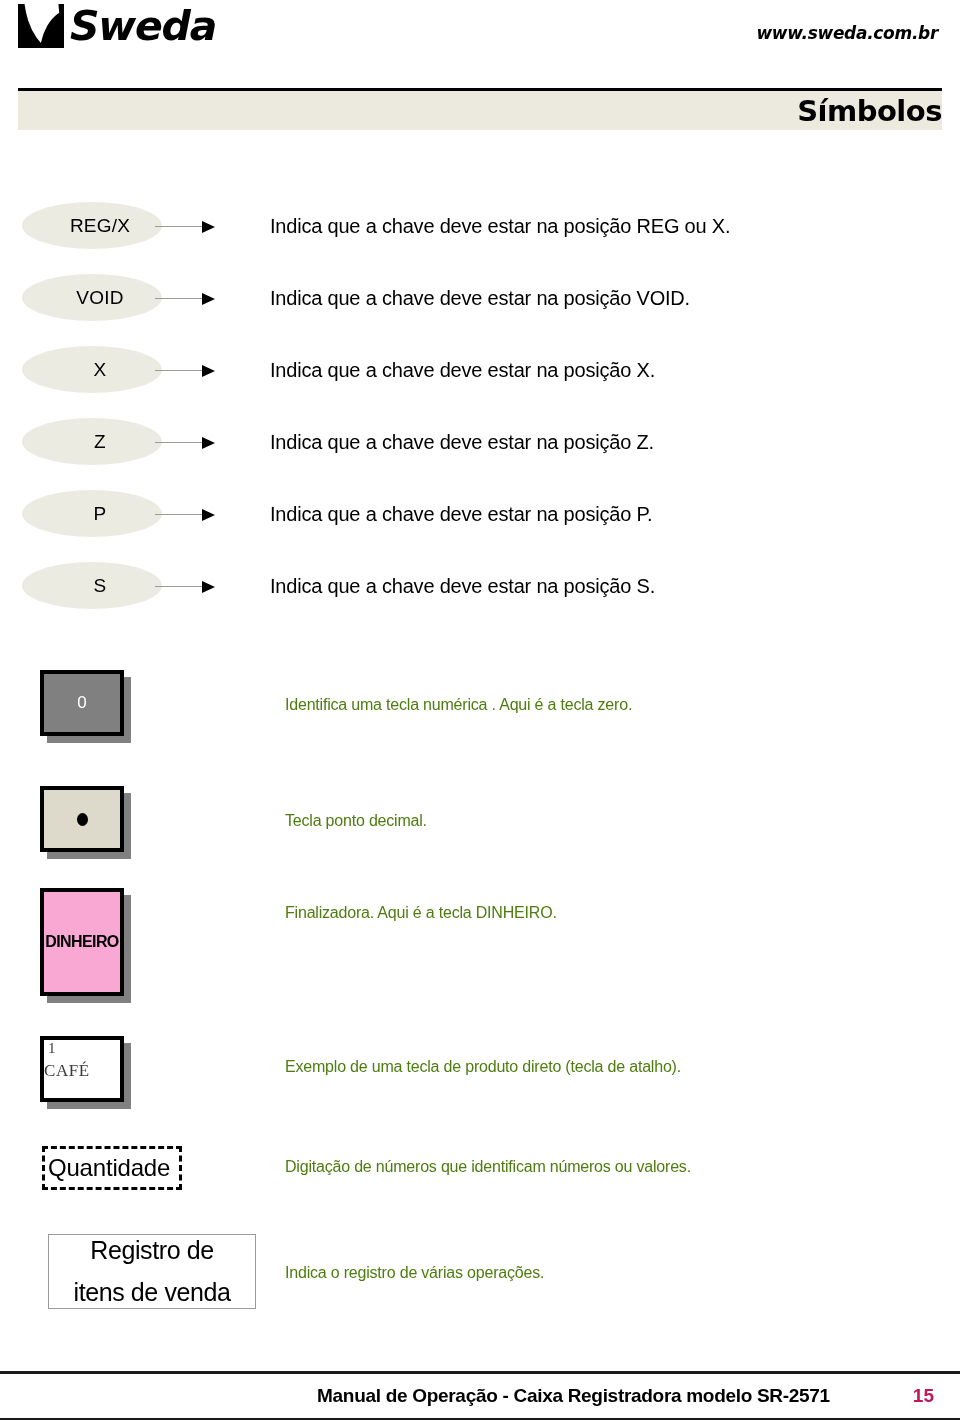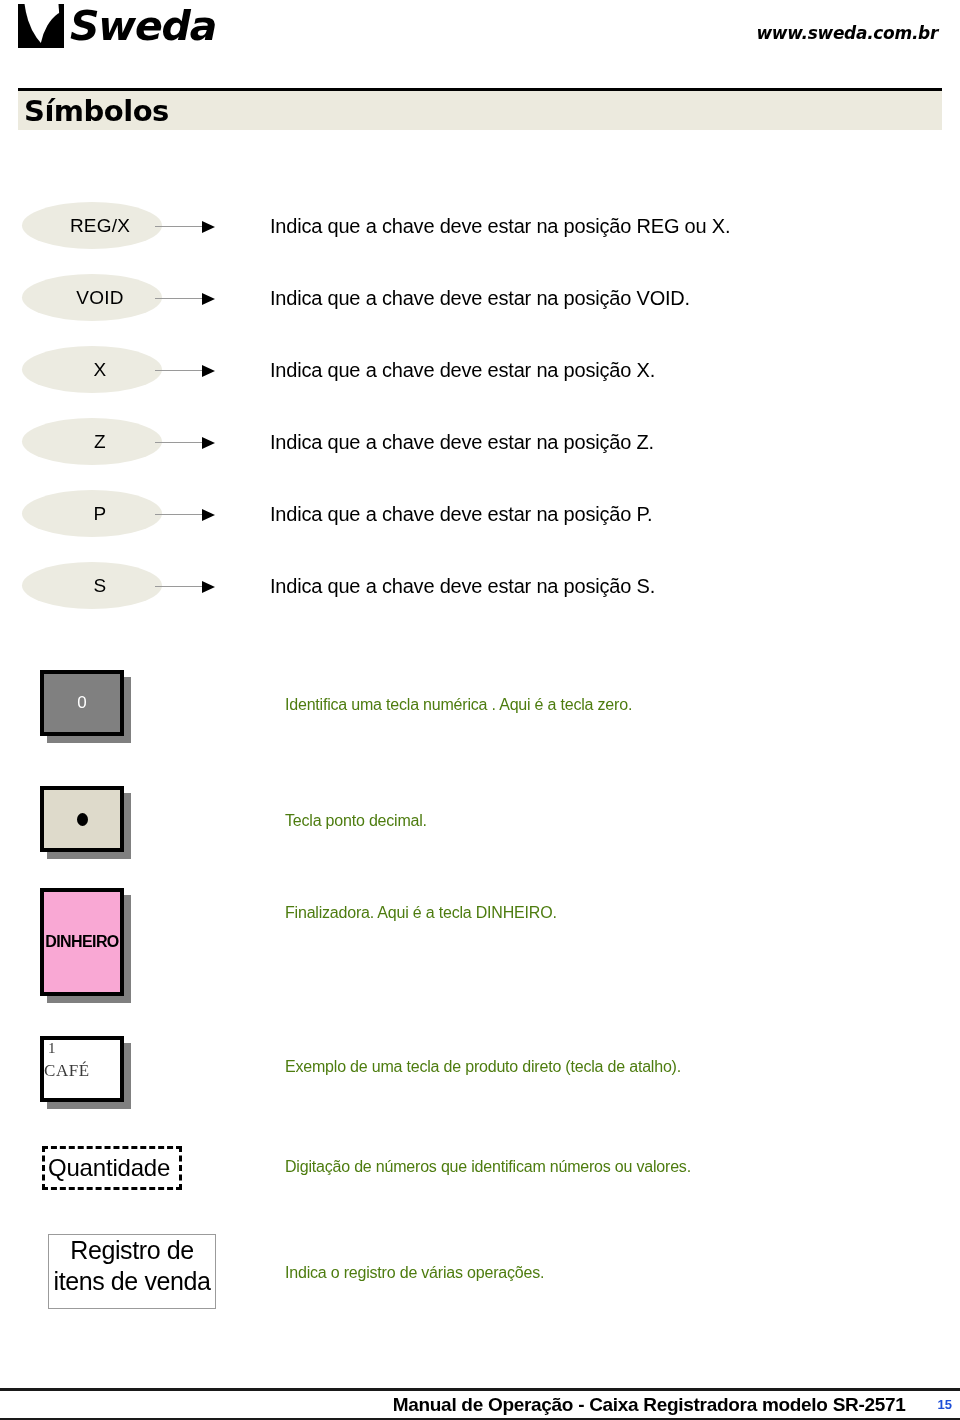--- a/index.html
+++ b/index.html
@@ -95,20 +95,21 @@
     height: 3px;
     background: #000000;
   }
   .title-band {
     background: #eceade;
     height: 39px;
     display: flex;
     align-items: center;
     padding-left: 6px;
     box-sizing: border-box;
+    justify-content: flex-end;
   }
   .title-band-text {
     font-family: "DejaVu Sans", sans-serif;
     font-weight: 700;
     font-size: 29px;
     letter-spacing: -0.5px;
     color: #000000;
   }
 
   
@@ -299,28 +300,28 @@
     font-size: 24px;
     color: #000000;
     letter-spacing: -0.2px;
   }
 
   
   .ops-box {
     position: absolute;
     left: 48px;
     top: 0;
-    width: 168px;
+    width: 208px;
     height: 75px;
     border: 1px solid #9b9b9b;
     box-sizing: border-box;
     display: flex;
     flex-direction: column;
     align-items: center;
-    justify-content: flex-start;
+    justify-content: space-between;
   }
   .ops-line {
     font-size: 25px;
     line-height: 31px;
     color: #000000;
     letter-spacing: -0.4px;
     white-space: nowrap;
   }
 
   
@@ -329,39 +330,39 @@
     left: 0;
     bottom: 0;
     width: 960px;
   }
   .footer-rule-top {
     width: 100%;
     height: 3px;
     background: #1a1a1a;
   }
   .footer-inner {
-    height: 27px;
+    height: 44px;
     display: flex;
     align-items: center;
     justify-content: flex-end;
-    padding-right: 8px;
+    padding-right: 26px;
     box-sizing: border-box;
     border-radius: 13px;
   }
   .footer-title {
     font-weight: 700;
     font-size: 19px;
     letter-spacing: -0.3px;
     color: #000000;
   }
   .footer-page {
     font-weight: 700;
-    font-size: 13px;
-    color: #1d4ed8;
-    margin-left: 32px;
+    font-size: 19px;
+    color: #be185d;
+    margin-left: 83px;
   }
   .footer-rule-bottom {
     width: 100%;
     height: 2px;
     background: #1a1a1a;
   }
 </style>
 </head>
 <body>
 

